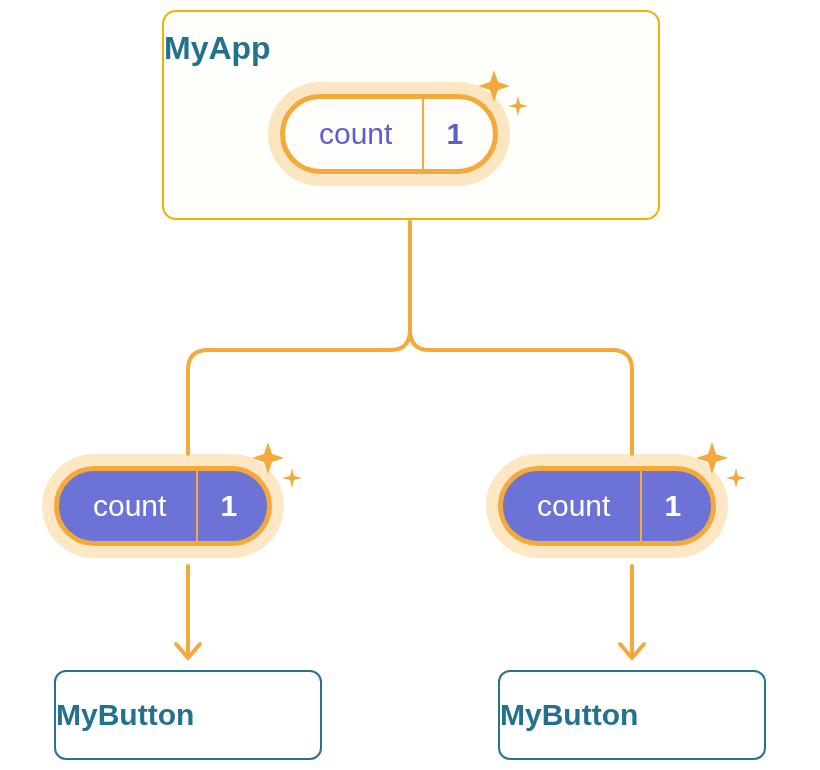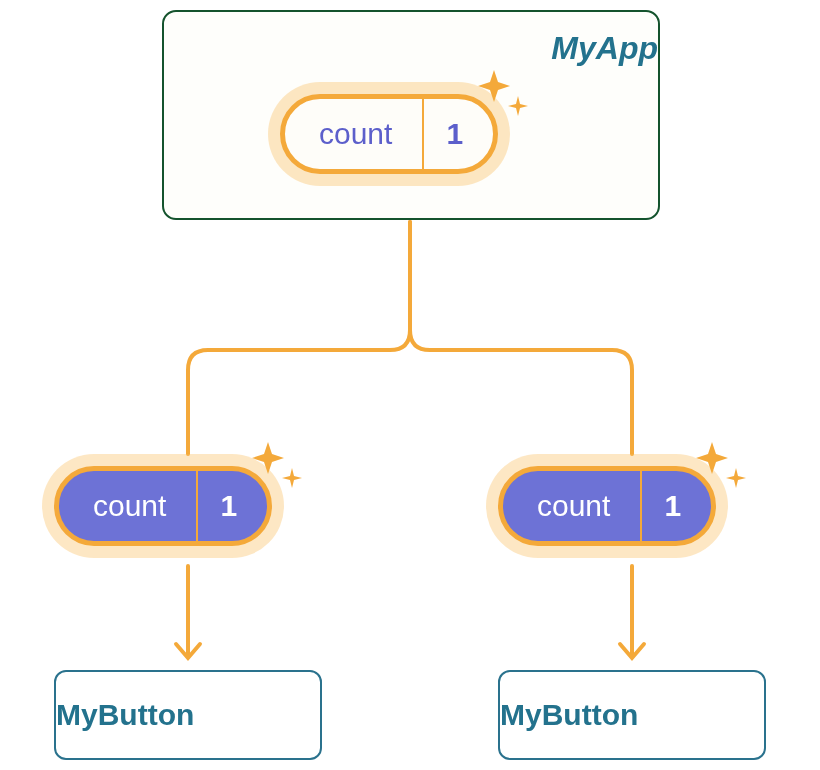--- a/index.html
+++ b/index.html
@@ -15,27 +15,26 @@
     width: 820px;
     height: 770px;
   }
   .myapp-box {
     position: absolute;
     left: 162px;
     top: 10px;
     width: 498px;
     height: 210px;
     background: #FEFEFB;
-    border: 2px solid #14532d;
+    border: 2px solid #eab308;
     border-radius: 14px;
     display: flex;
     flex-direction: column;
-    align-items: flex-end;
+    align-items: flex-start;
     padding-top: 18px;
-    font-style: italic;
   }
   .myapp-title {
     color: #23728D;
     font-size: 32px;
     font-weight: 600;
   }
   .pill {
     position: relative;
     display: flex;
     align-items: stretch;

